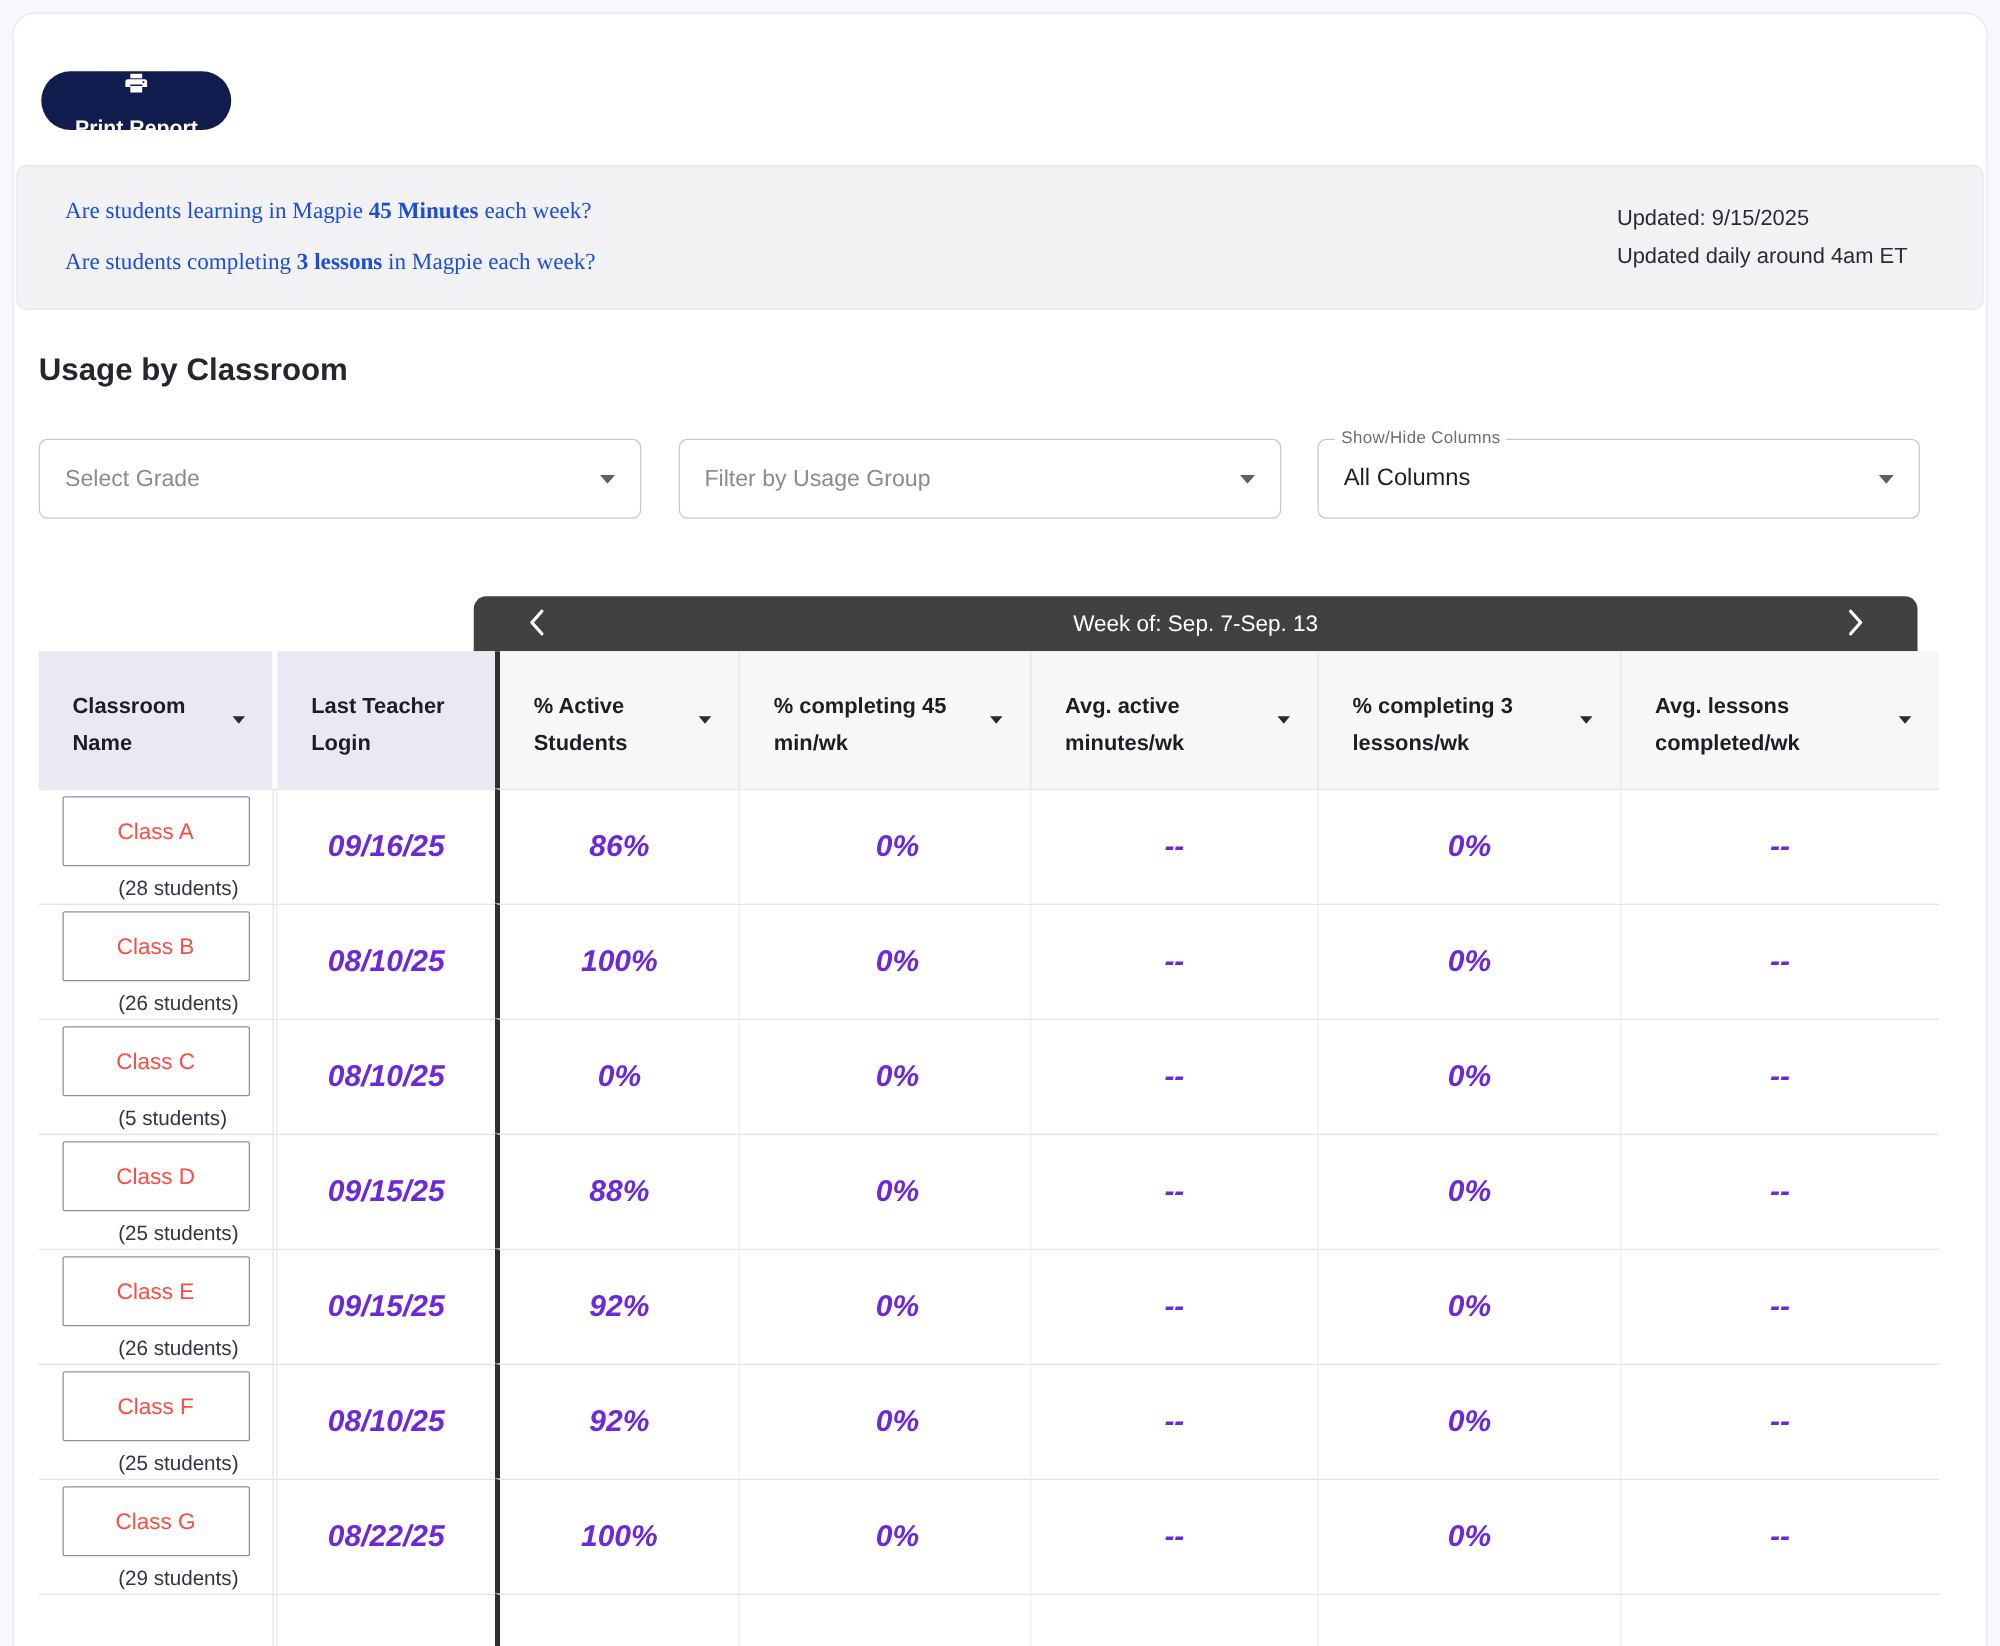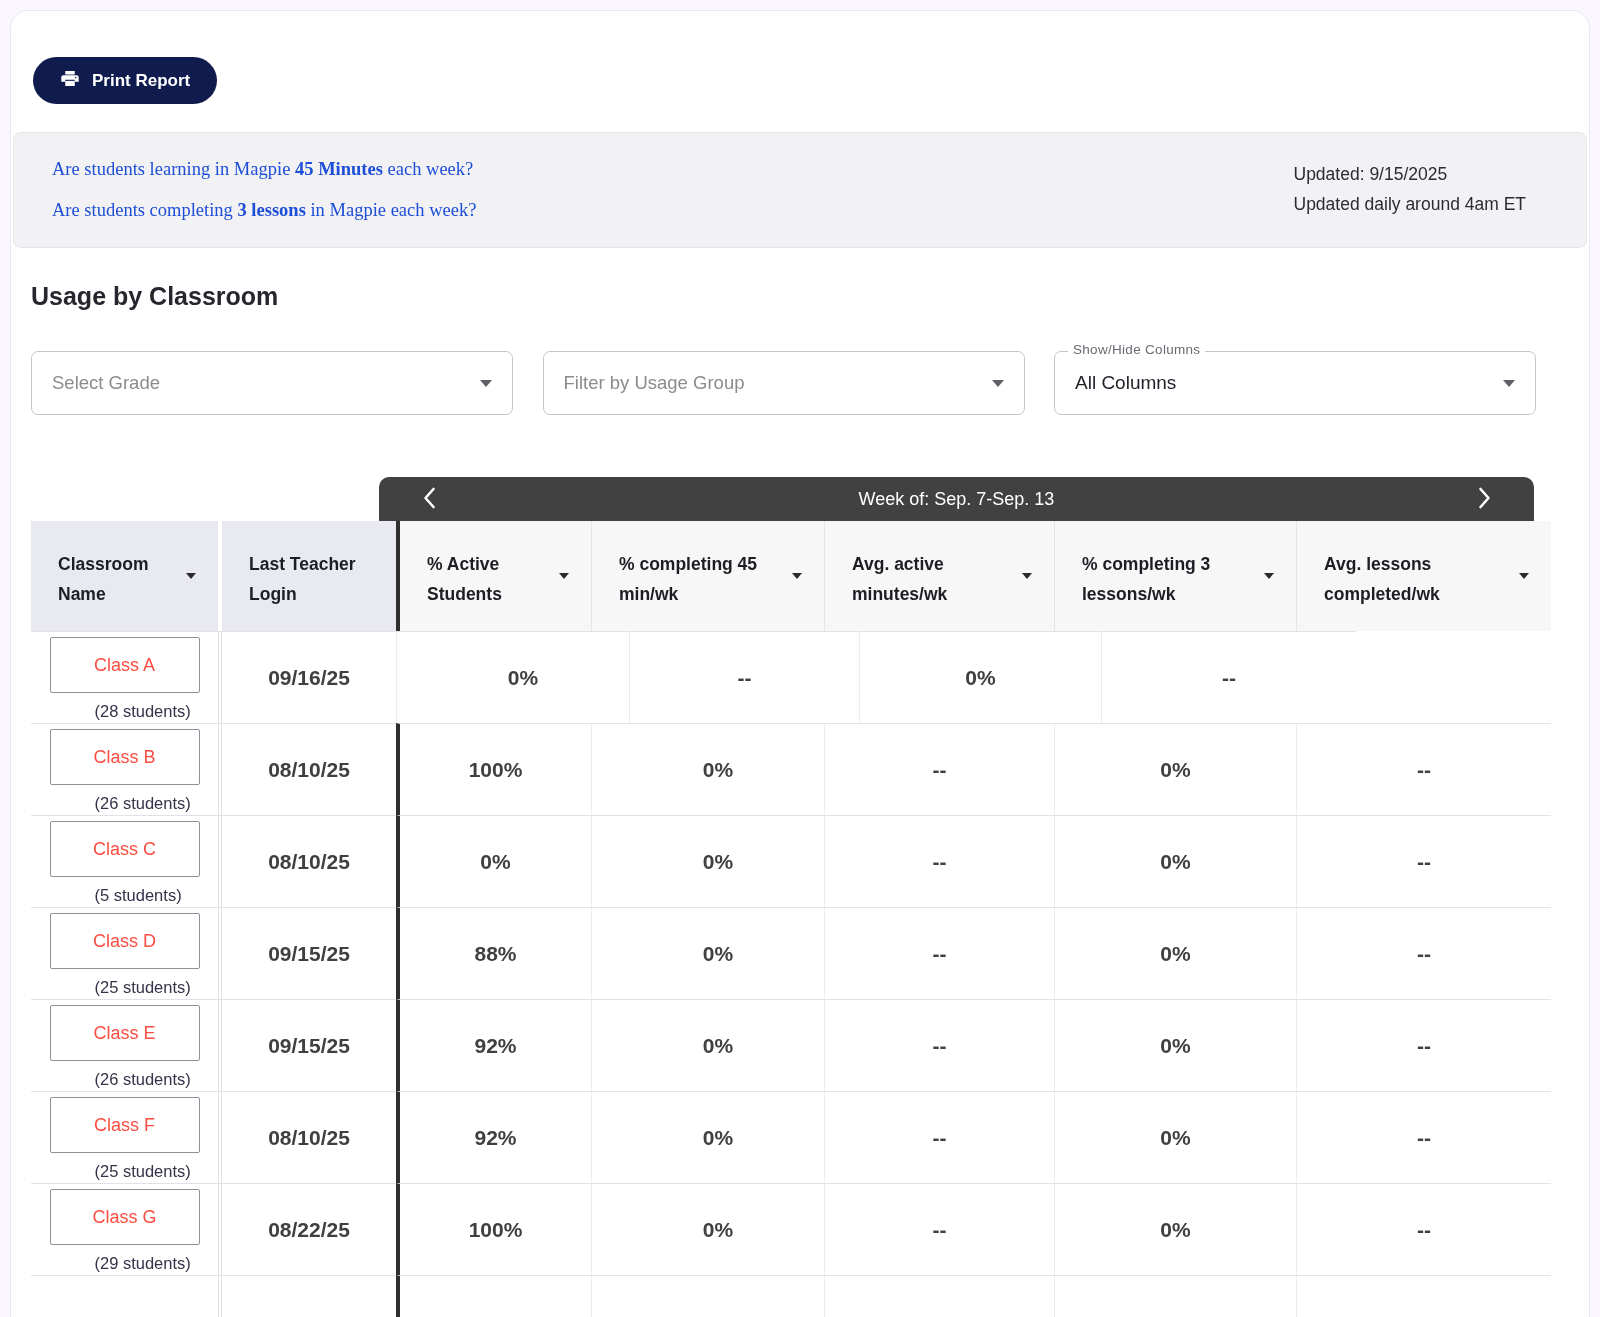--- a/index.html
+++ b/index.html
@@ -11,21 +11,21 @@
 
   
   .topbar { display:flex; justify-content:space-between; align-items:flex-start;
     padding:32px 52px 28px 22px; }
   .page-title { font-size:29px; font-weight:700; color:#26262e; letter-spacing:.2px; }
   .subtitle-row { display:flex; align-items:center; gap:14px; margin-top:16px; }
   .subtitle-row .sub-text { font-size:19px; font-weight:500; color:#26262e; }
   .print-btn { margin-top:14px; display:flex; align-items:center; gap:12px;
     background:#101c4e; color:#ffffff; border:none; border-radius:24px;
     height:47px; padding:0 27px; font-size:17px; font-weight:700; cursor:pointer;
-    font-family:"Liberation Sans", sans-serif; }
+    font-family:"Liberation Sans", sans-serif;flex-direction:column; }
 
   
   .banner { margin:0 2px; background:#f2f2f4; border:1px solid #e6e6ea;
     border-radius:8px; display:flex; justify-content:space-between;
     padding:26px 60px 26px 38px; }
   .banner .q { font-size:18.5px; color:#1d4ed8;font-family:Liberation Serif, serif; }
   .banner .q + .q { margin-top:20px; }
   .banner b { font-weight:700; }
   .updated-block { font-size:17.5px; color:#2b2b33; line-height:30px; }
 
@@ -81,21 +81,21 @@
   .tbl-row .gapcol { border-left:1px solid #e0e0e4; border-right:1px solid #e0e0e4; }
   .tbl-row .col-3, .tbl-row .col-4,
   .tbl-row .col-5, .tbl-row .col-6 { border-left:1px solid #ececef; }
 
   .class-cell-inner { width:150px; margin:5px auto 0; }
   .class-box { width:150px; height:56px; background:#ffffff; border:1px solid #8f8f99;
     border-radius:2px; display:flex; align-items:center; justify-content:center;
     color:#fb4d42; font-size:18px; cursor:pointer; }
   .students { margin-top:9px; font-size:16.5px; color:#33334a;margin-left:45px; }
   .val-cell { display:flex; align-items:center; justify-content:center;
-    font-size:21px; font-weight:700; color:#404040; }
+    font-size:24px; font-weight:700; color:#6d28d9;font-style:italic; }
 </style>
 </head>
 <body>
 
 <div class="card">
 
   <div class="topbar">
     <button class="print-btn">
       <span>
         <svg width="20" height="19" viewBox="0 0 24 24" fill="#ffffff">
@@ -198,20 +198,21 @@
       <div>
           <div class="tbl-row">
             <div class="cell col-0">
               <div class="class-cell-inner">
                 <div class="class-box">Class A</div>
                 <div class="students">(28 students)</div>
               </div>
             </div>
             <div class="cell gapcol"></div>
             <div class="cell col-1 val-cell">09/16/25</div>
+            <div class="cell col-2 val-cell">86%</div>
             <div class="cell col-3 val-cell">0%</div>
             <div class="cell col-4 val-cell">--</div>
             <div class="cell col-5 val-cell">0%</div>
             <div class="cell col-6 val-cell">--</div>
           </div>
           <div class="tbl-row">
             <div class="cell col-0">
               <div class="class-cell-inner">
                 <div class="class-box">Class B</div>
                 <div class="students">(26 students)</div>

